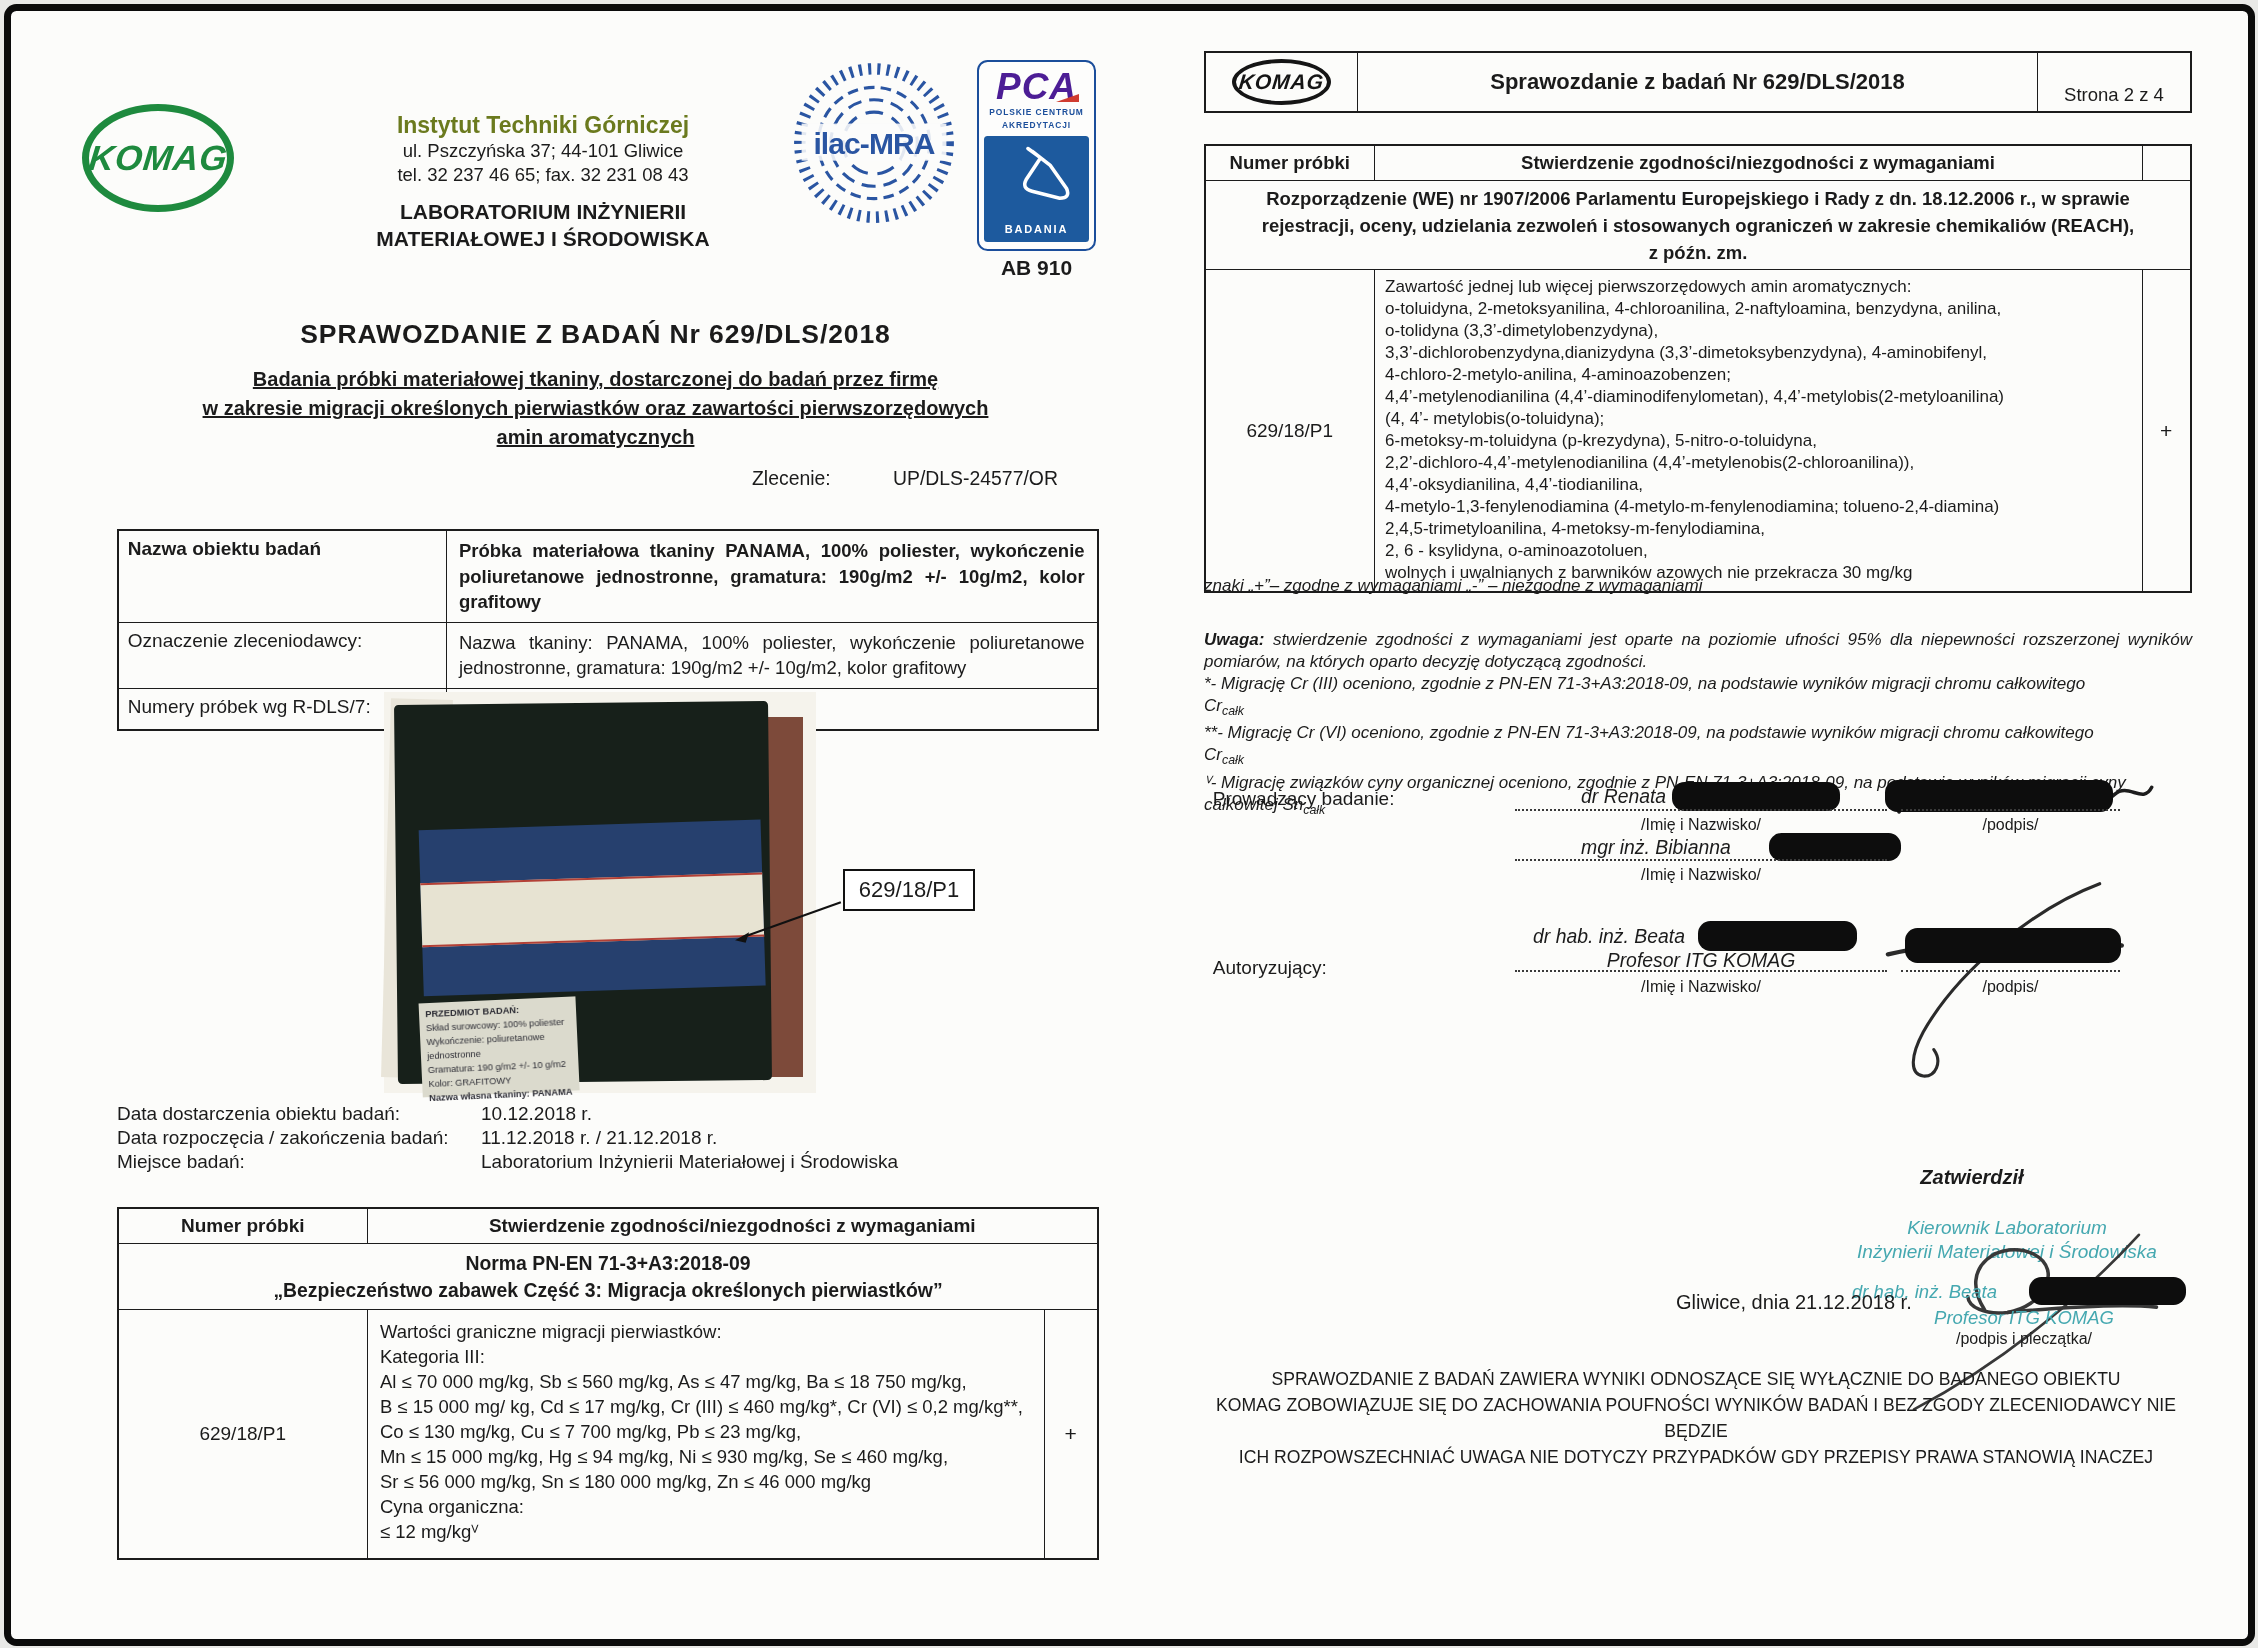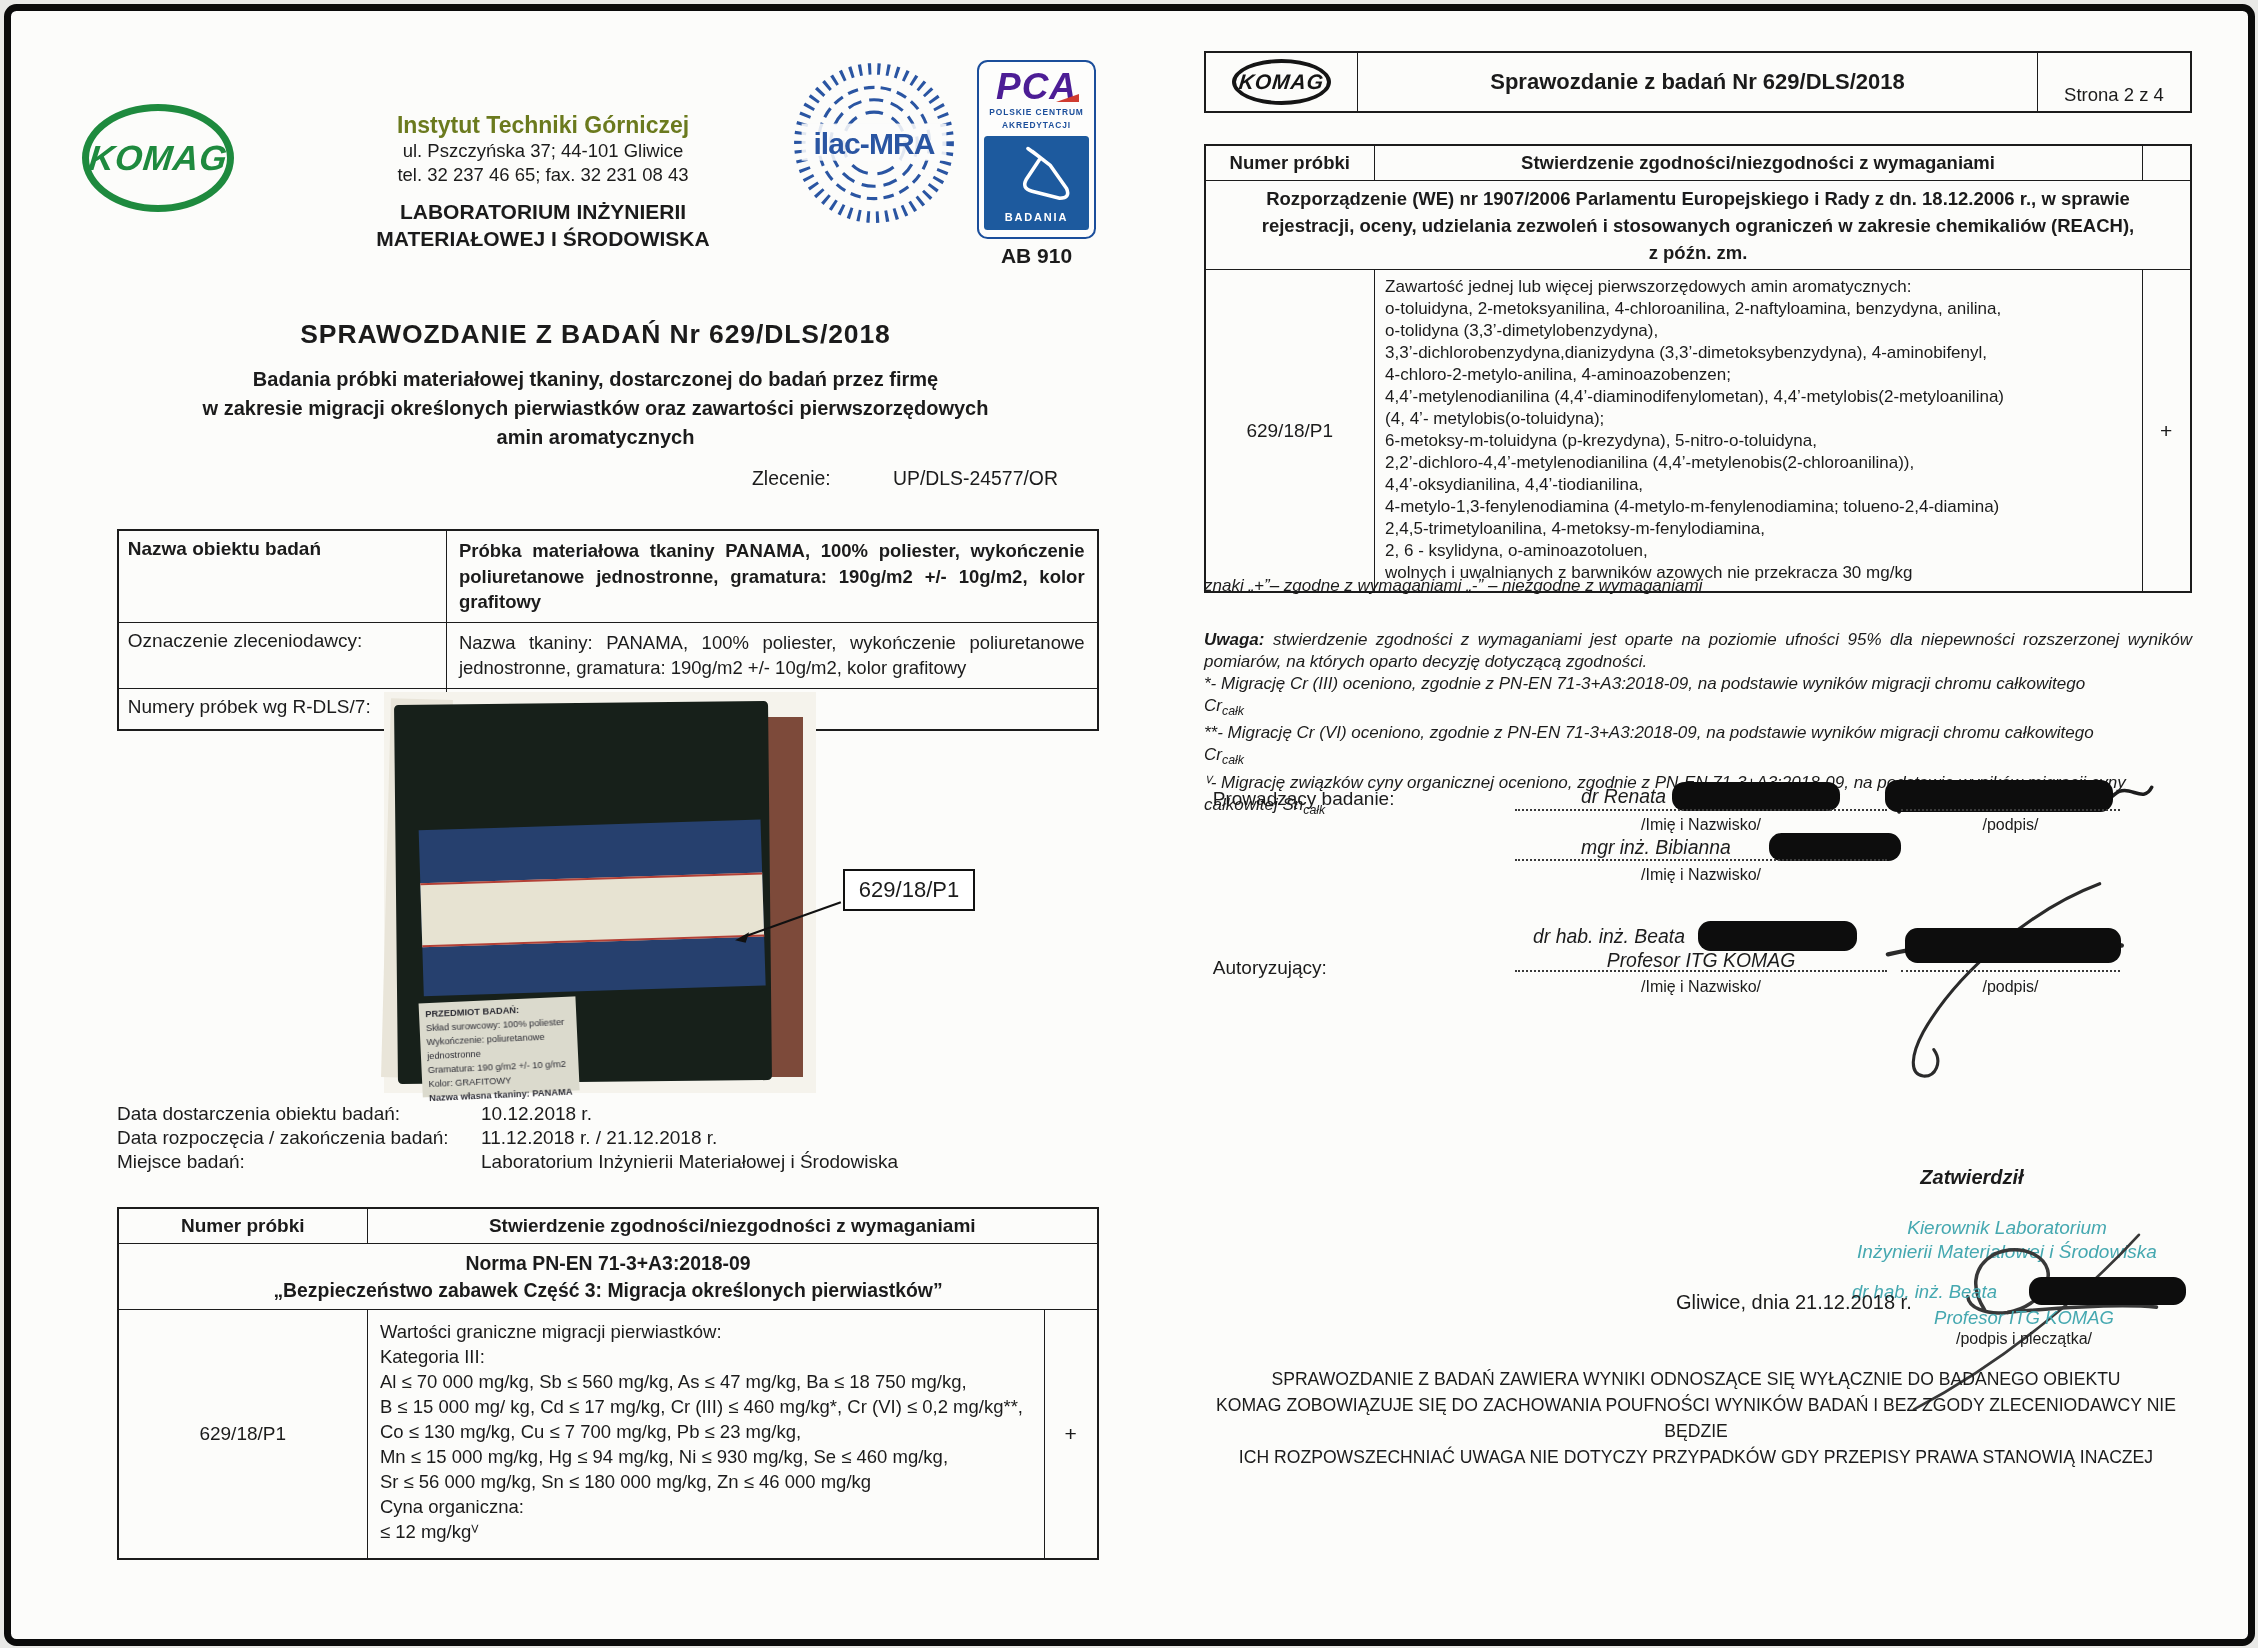--- a/index.html
+++ b/index.html
@@ -42,21 +42,21 @@
   .inst-lab  { font-size:21px; font-weight:bold; line-height:26.5px; margin-top:12.4px; }
 
   .pca-badge {
     width:119px; border:2.6px solid #1b4e9b; border-radius:10.6px;
     background:#fdfdfc; padding:7px 5.3px 7px 5.3px; text-align:center;
   }
   .pca-word { font-size:37px; font-weight:900; color:#4c1d95; line-height:35px; letter-spacing:0.9px; position:relative; display:inline-block;font-style:italic; }
   .pca-red { position:absolute; right:-1.8px; bottom:1.8px; width:0; height:0;
     border-left:23px solid transparent; border-bottom:8.8px solid #d03b2f; }
   .pca-sub { font-size:8.4px; font-weight:bold; color:#1b4e9b; letter-spacing:0.9px; line-height:10.6px; margin-top:2.6px; }
-  .pca-panel { margin-top:5.3px; background:#1d5a9e; border-radius:3.5px; height:94px; position:relative; }
+  .pca-panel { margin-top:5.3px; background:#1d5a9e; border-radius:3.5px; height:106px; position:relative; }
   .pca-badania { position:absolute; bottom:6.2px; width:100%; text-align:center; color:#fff; font-size:11px; font-weight:bold; letter-spacing:1.8px; }
   .ab-num { font-size:21px; font-weight:bold; text-align:center; margin-top:5.3px; }
 
   .title-main { width:100%; text-align:center; font-size:26.5px; font-weight:bold; letter-spacing:0.9px; }
   .subtitle { width:100%; text-align:center; font-size:20px; font-weight:bold; line-height:29px; }
 
   
   table { border-collapse:collapse; }
   .doc-table { border:2.6px solid #1c1c1c; width:100%; }
   .doc-table td, .doc-table th { border:1.8px solid #1c1c1c; vertical-align:top; }
@@ -147,21 +147,21 @@
         <svg width="100%" height="69" viewBox="0 0 60 50" style="margin-top:7px;">
           <path d="M27 6 L40 16 L52 33 Q55 40 47 40 L27 35 Q19 33 23 26 L33 11 M24 4 L31 9" fill="none" stroke="#ffffff" stroke-width="2.6" stroke-linejoin="round" stroke-linecap="round"></path>
         </svg>
         <div class="pca-badania">BADANIA</div>
       </div>
     </div>
     <div class="ab-num">AB 910</div>
   </div>
 
   <div class="abs title-main" style="left:0; top:284px;">SPRAWOZDANIE  Z  BADAŃ Nr 629/DLS/2018</div>
-  <div class="abs subtitle" style="left:0; top:330px;">
+  <div class="abs subtitle" style="left:0; top:330px;text-decoration:underline;">
     <div>Badania próbki materiałowej tkaniny, dostarczonej do badań przez firmę</div>
     <div>w zakresie migracji określonych pierwiastków oraz zawartości pierwszorzędowych</div>
     <div>amin aromatycznych</div>
   </div>
 
   <div class="abs" style="left:677px; top:432px; font-size:19.4px;">Zlecenie:</div>
   <div class="abs" style="left:818px; top:432px; font-size:19.4px;">UP/DLS-24577/OR</div>
 
   <table class="doc-table abs" style="left:42px; top:494px; width:982px;">
     <tbody>

